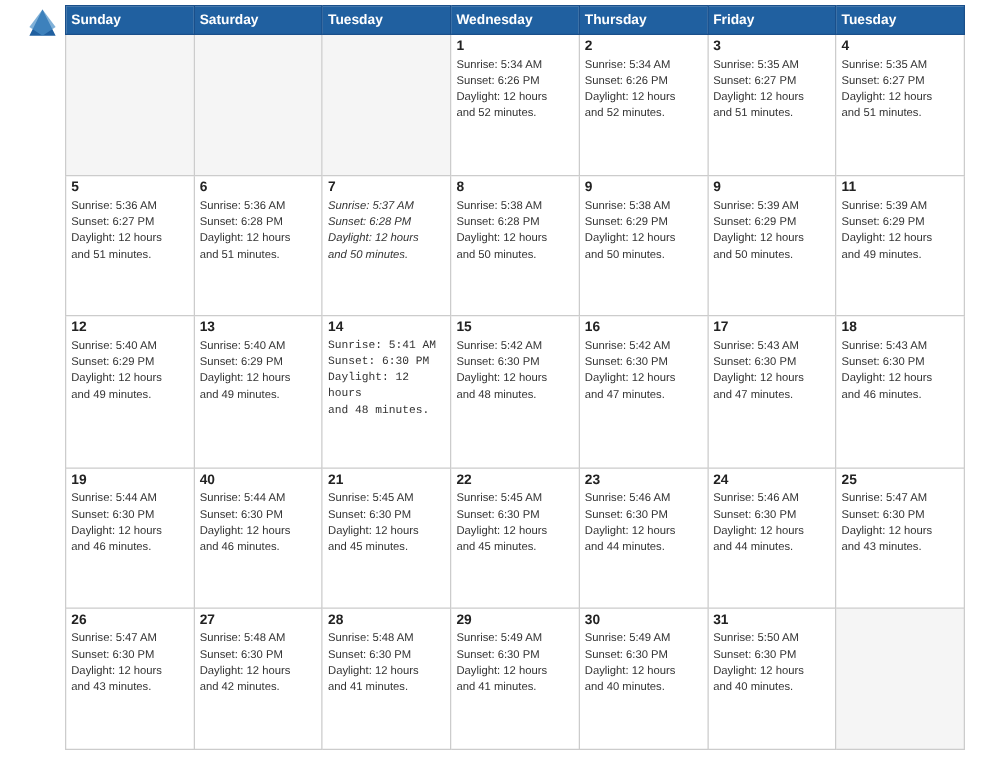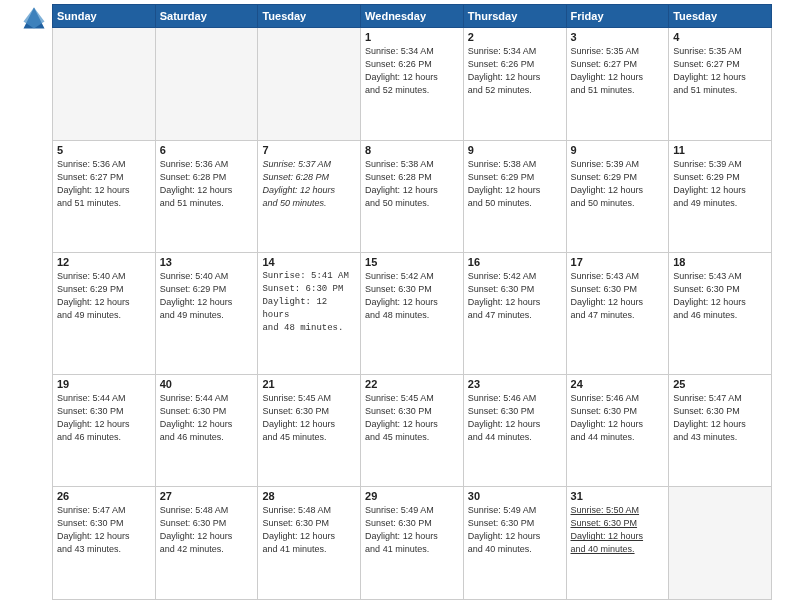--- a/index.html
+++ b/index.html
@@ -346,21 +346,21 @@
           </td>
           <td>
             <div class="day-num">30</div>
             <div class="day-info" style="white-space: pre-line;">Sunrise: 5:49 AM
 Sunset: 6:30 PM
 Daylight: 12 hours
 and 40 minutes.</div>
           </td>
           <td>
             <div class="day-num">31</div>
-            <div class="day-info" style="white-space: pre-line; text-decoration: underline;">Sunrise: 5:50 AM
+            <div class="day-info" style="white-space: pre-line;">Sunrise: 5:50 AM
 Sunset: 6:30 PM
 Daylight: 12 hours
 and 40 minutes.</div>
           </td>
           <td class="empty"></td>
         </tr>
       </tbody>
   </table>
 </div>
 

